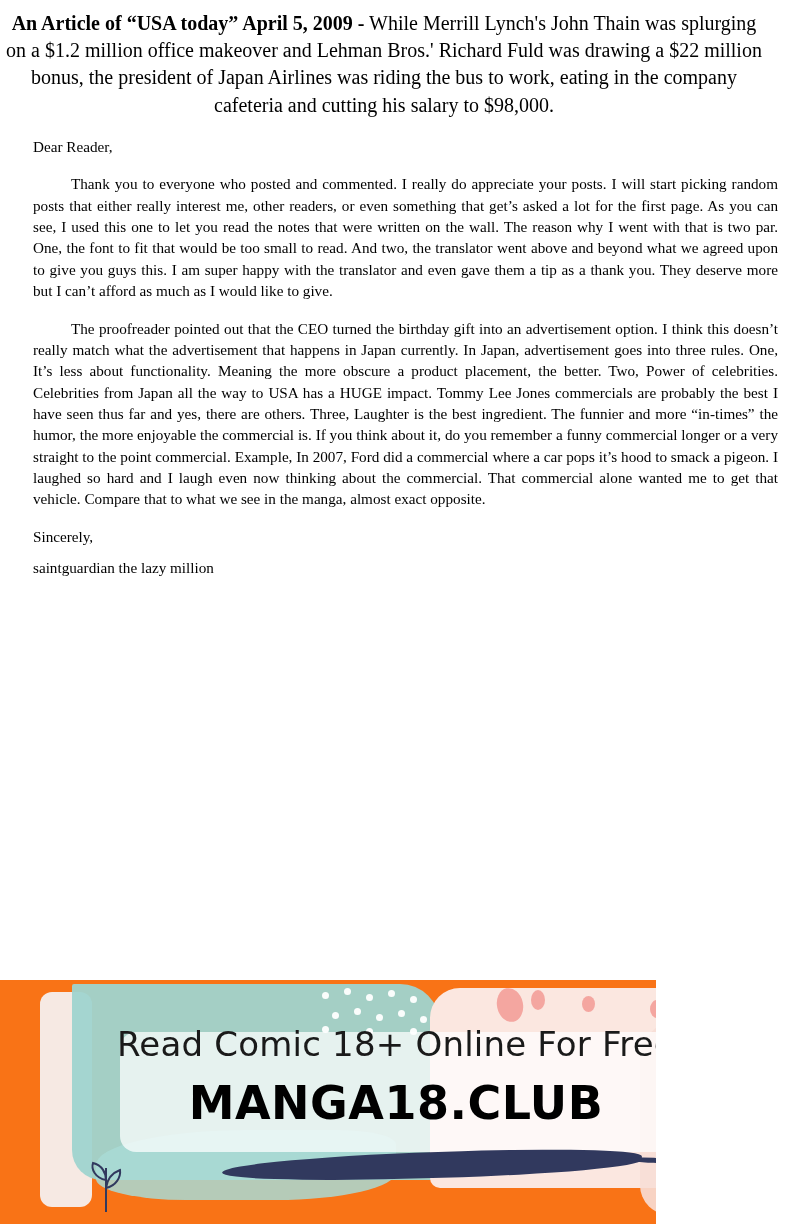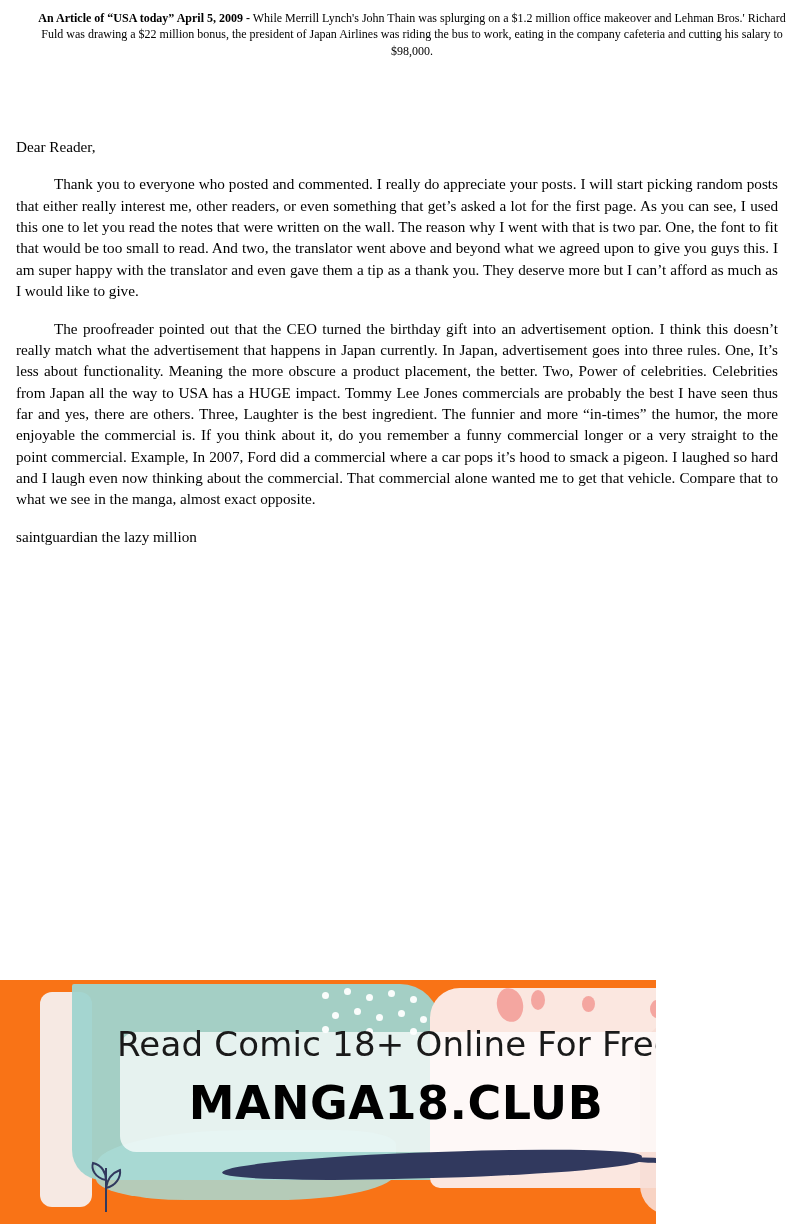--- a/index.html
+++ b/index.html
@@ -18,42 +18,42 @@
 
   .page {
     position: relative;
     width: 792px;
     height: 1224px;
   }
 
   .headnote {
     position: absolute;
     top: 10px;
-    left: 32px;
+    left: 4px;
     width: 760px;
     text-align: center;
-    font-size: 12px;
+    font-size: 20px;
     line-height: 1.36;
     font-family: "Liberation Serif", serif;
   }
   .headnote .src {
     font-weight: bold;
   }
 
   .letter {
     position: absolute;
     top: 136px;
     left: 16px;
     width: 762px;
     font-size: 15.2px;
     line-height: 1.405;
     text-align: justify;
   }
   .letter p {
-    margin: 0 0 16px 0;
+    margin: 0 0 16px 17px;
   }
   .letter p.indent {
     text-indent: 38px;
   }
   .letter p.plain {
     text-align: left;
   }
   .letter p.tight {
     margin-bottom: 10px;
   }
@@ -199,20 +199,21 @@
 <div class="page">
 
   <div class="headnote">
     <span class="src">An Article of “USA today” April 5, 2009 -</span><span> While Merrill Lynch's John Thain was splurging on a $1.2 million office makeover and Lehman Bros.' Richard Fuld was drawing a $22 million bonus, the president of Japan Airlines was riding the bus to work, eating in the company cafeteria and cutting his salary to $98,000.</span>
   </div>
 
   <div class="letter">
     <p class="plain">Dear Reader,</p>
     <p class="indent">Thank you to everyone who posted and commented.  I really do appreciate your posts.  I will start picking random posts that either really interest me, other readers, or even something that get’s asked a lot for the first page.  As you can see, I used this one to let you read the notes that were written on the wall.  The reason why I went with that is two par.  One, the font to fit that would be too small to read.  And two, the translator went above and beyond what we agreed upon to give you guys this.  I am super happy with the translator and even gave them a tip as a thank you.  They deserve more but I can’t afford as much as I would like to give.</p>
     <p class="indent">The proofreader pointed out that the CEO turned the birthday gift into an advertisement option.  I think this doesn’t really match what the advertisement that happens in Japan currently.  In Japan, advertisement goes into three rules.  One, It’s less about functionality.  Meaning the more obscure a product placement, the better.  Two, Power of celebrities.  Celebrities from Japan all the way to USA has a HUGE impact.  Tommy Lee Jones commercials are probably the best I have seen thus far and yes, there are others.  Three, Laughter is the best ingredient.  The funnier and more “in-times” the humor, the more enjoyable the commercial is.  If you think about it, do you remember a funny commercial longer or a very straight to the point commercial.  Example, In 2007, Ford did a commercial where a car pops it’s hood to smack a pigeon.  I laughed so hard and I laugh even now thinking about the commercial.  That commercial alone wanted me to get that vehicle.  Compare that to what we see in the manga, almost exact opposite.</p>
+    <p class="plain tight">Sincerely,</p>
     <p class="plain">saintguardian the lazy million</p>
   </div>
 
   <div class="banner">
     <div class="banner-bg">
       <div class="swatch sw-cream"></div>
       <div class="swatch sw-teal"></div>
       <div class="swatch sw-peach"></div>
       <div class="swatch sw-peach2"></div>
       <div class="swatch sw-teal2"></div>

